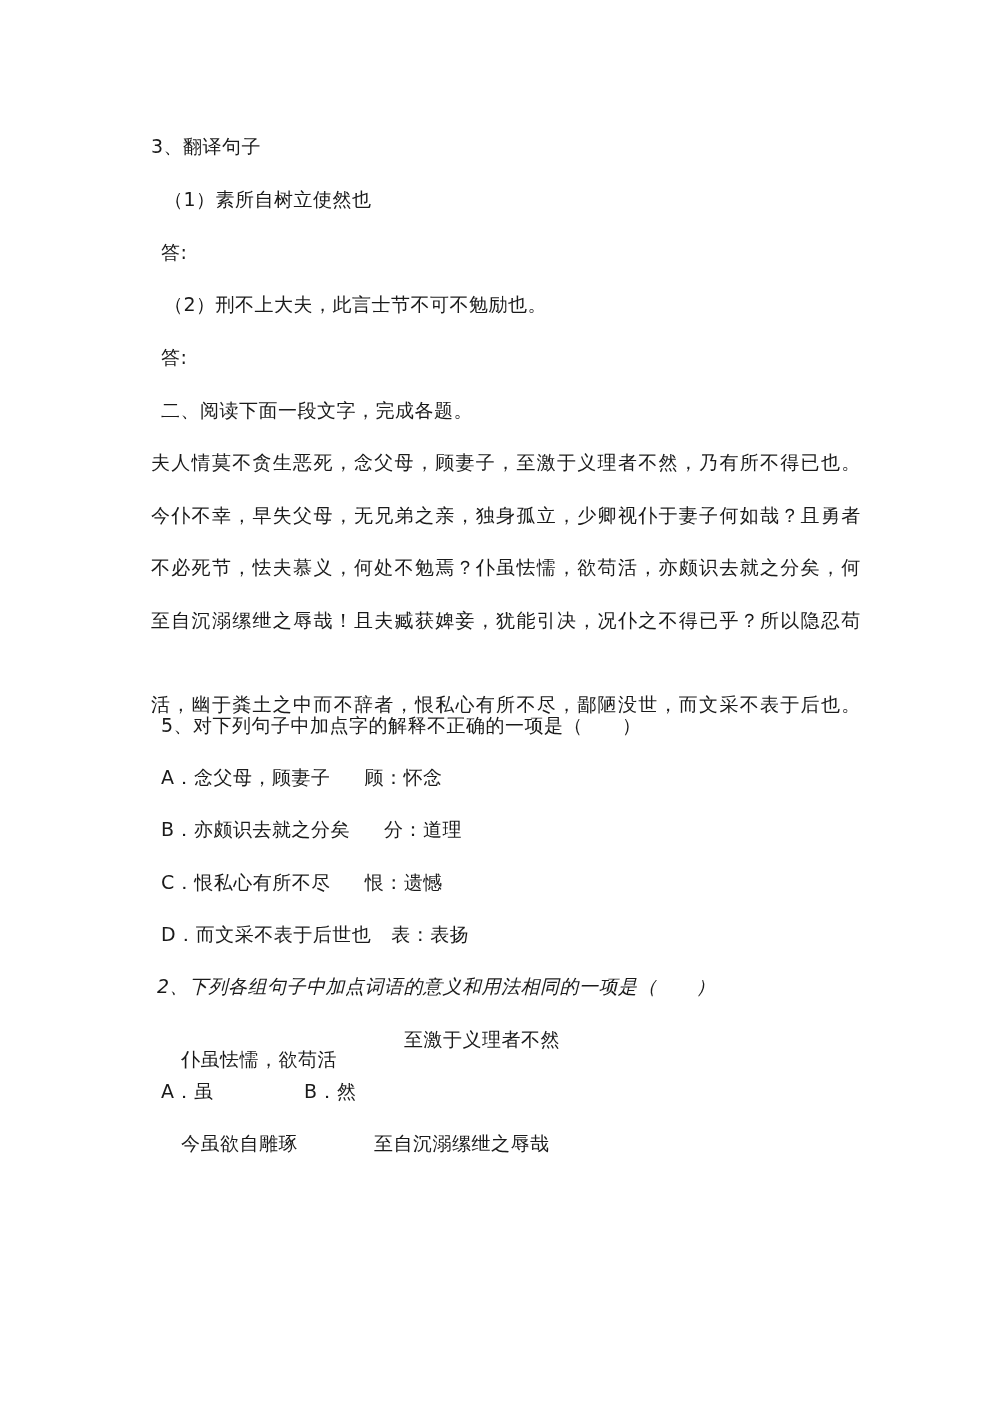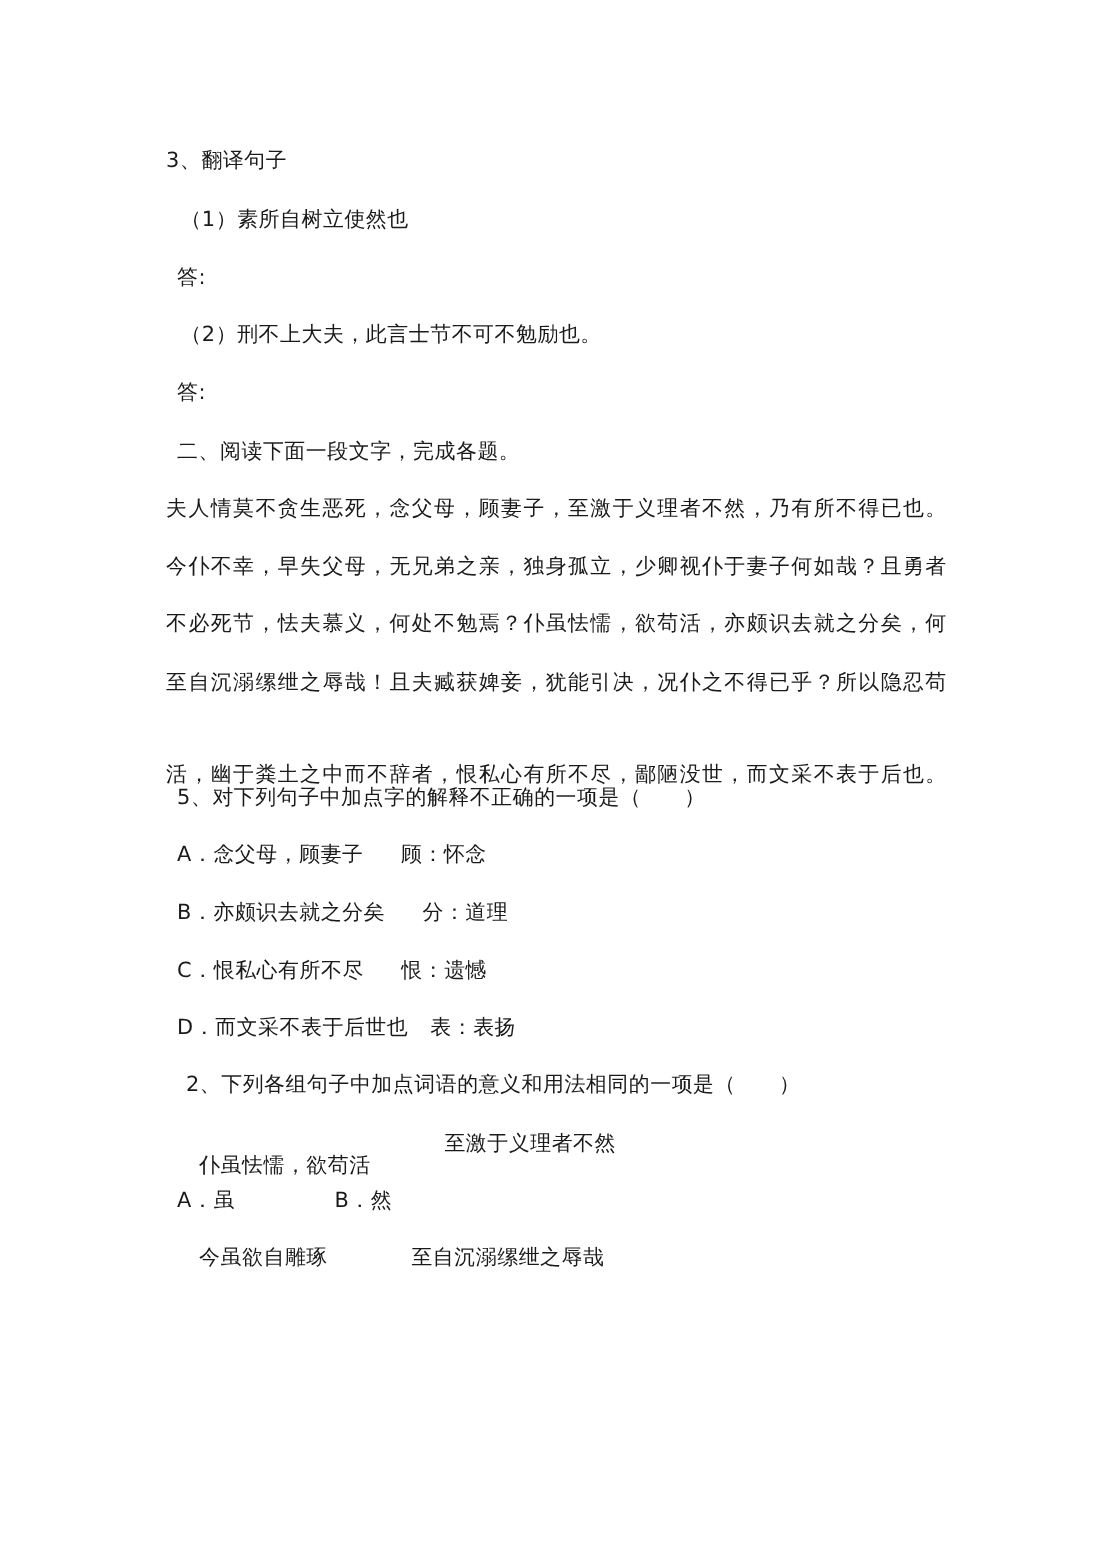--- a/index.html
+++ b/index.html
@@ -58,21 +58,21 @@
   <div class="line" style="left:161px; top:817px;">
     <span>B．</span><span>亦颇识去就之分矣</span><span class="gap" style="width:34px;"></span><span>分：道理</span>
   </div>
   <div class="line" style="left:161px; top:870px;">
     <span>C．</span><span>恨私心有所不尽</span><span class="gap" style="width:34px;"></span><span>恨：遗憾</span>
   </div>
   <div class="line" style="left:161px; top:922px;">
     <span>D．</span><span>而文采不表于后世也</span><span class="gap" style="width:20px;"></span><span>表：表扬</span>
   </div>
 
-  <div class="line" style="left:169px; top:974px;">2、下列各组句子中加点词语的意义和用法相同的一项是（　　）</div>
+  <div class="line" style="left:157px; top:974px;font-style:italic;">2、下列各组句子中加点词语的意义和用法相同的一项是（　　）</div>
 
   <div class="line" style="left:181px; top:1027px;margin-top:20px;">仆虽怯懦，欲苟活</div>
   <div class="line" style="left:404px; top:1027px;">至激于义理者不然</div>
 
   <div class="line" style="left:161px; top:1079px;">
     <span>A．</span><span>虽</span>
   </div>
   <div class="line" style="left:304px; top:1079px;">
     <span>B．</span><span>然</span>
   </div>

